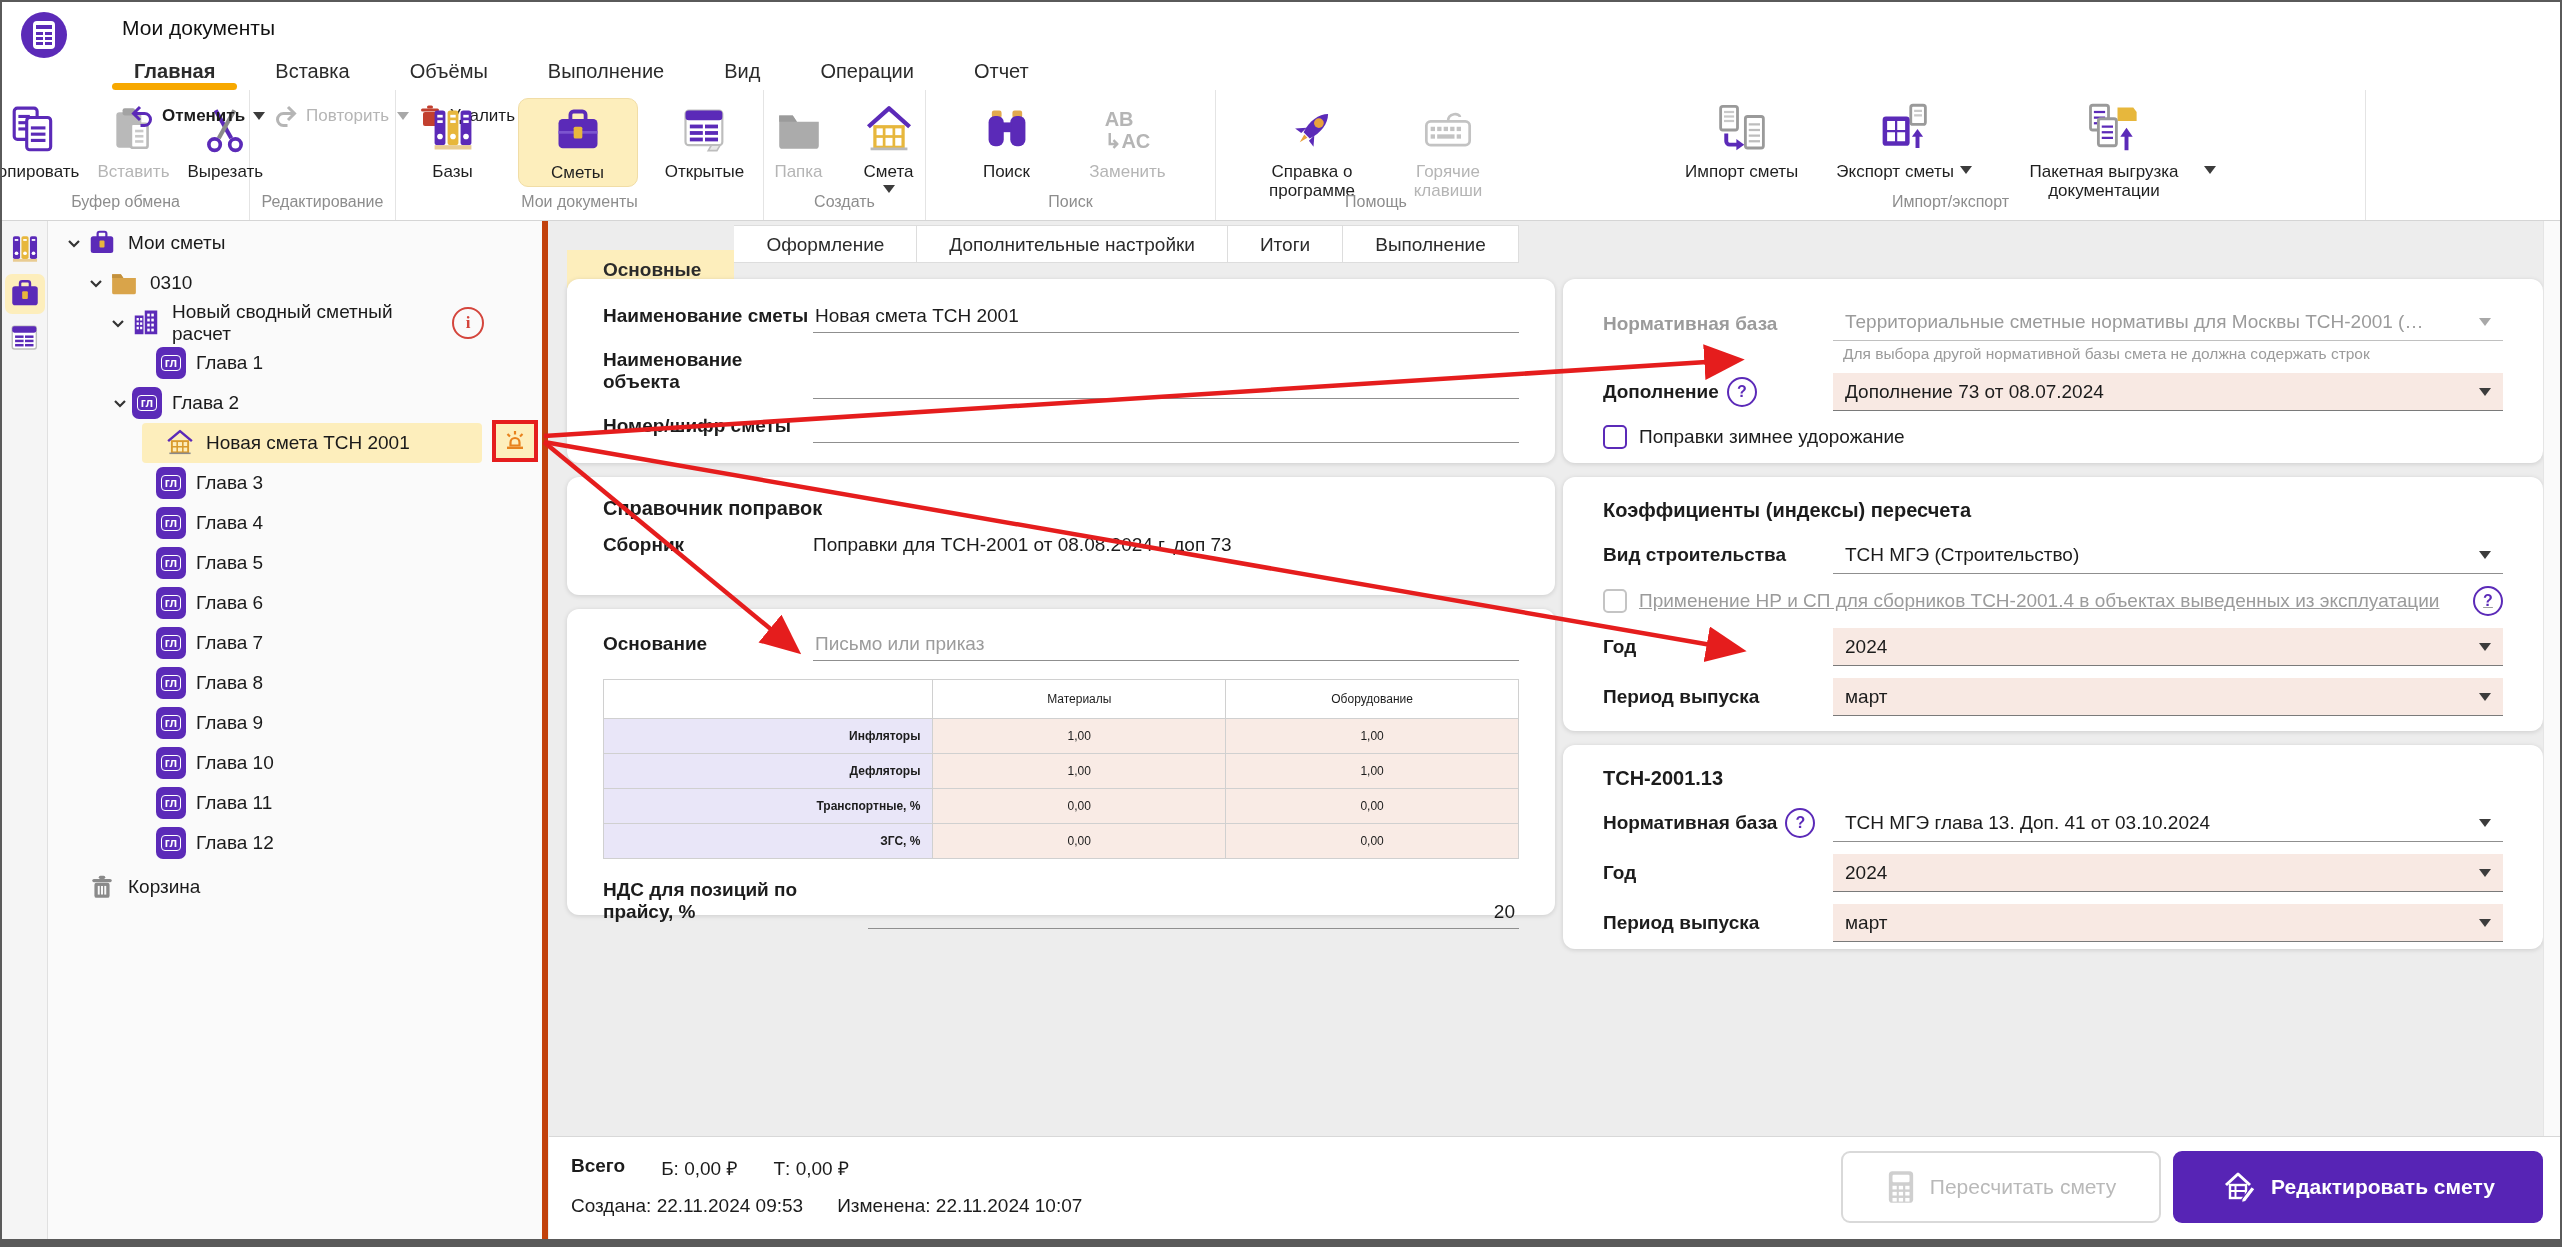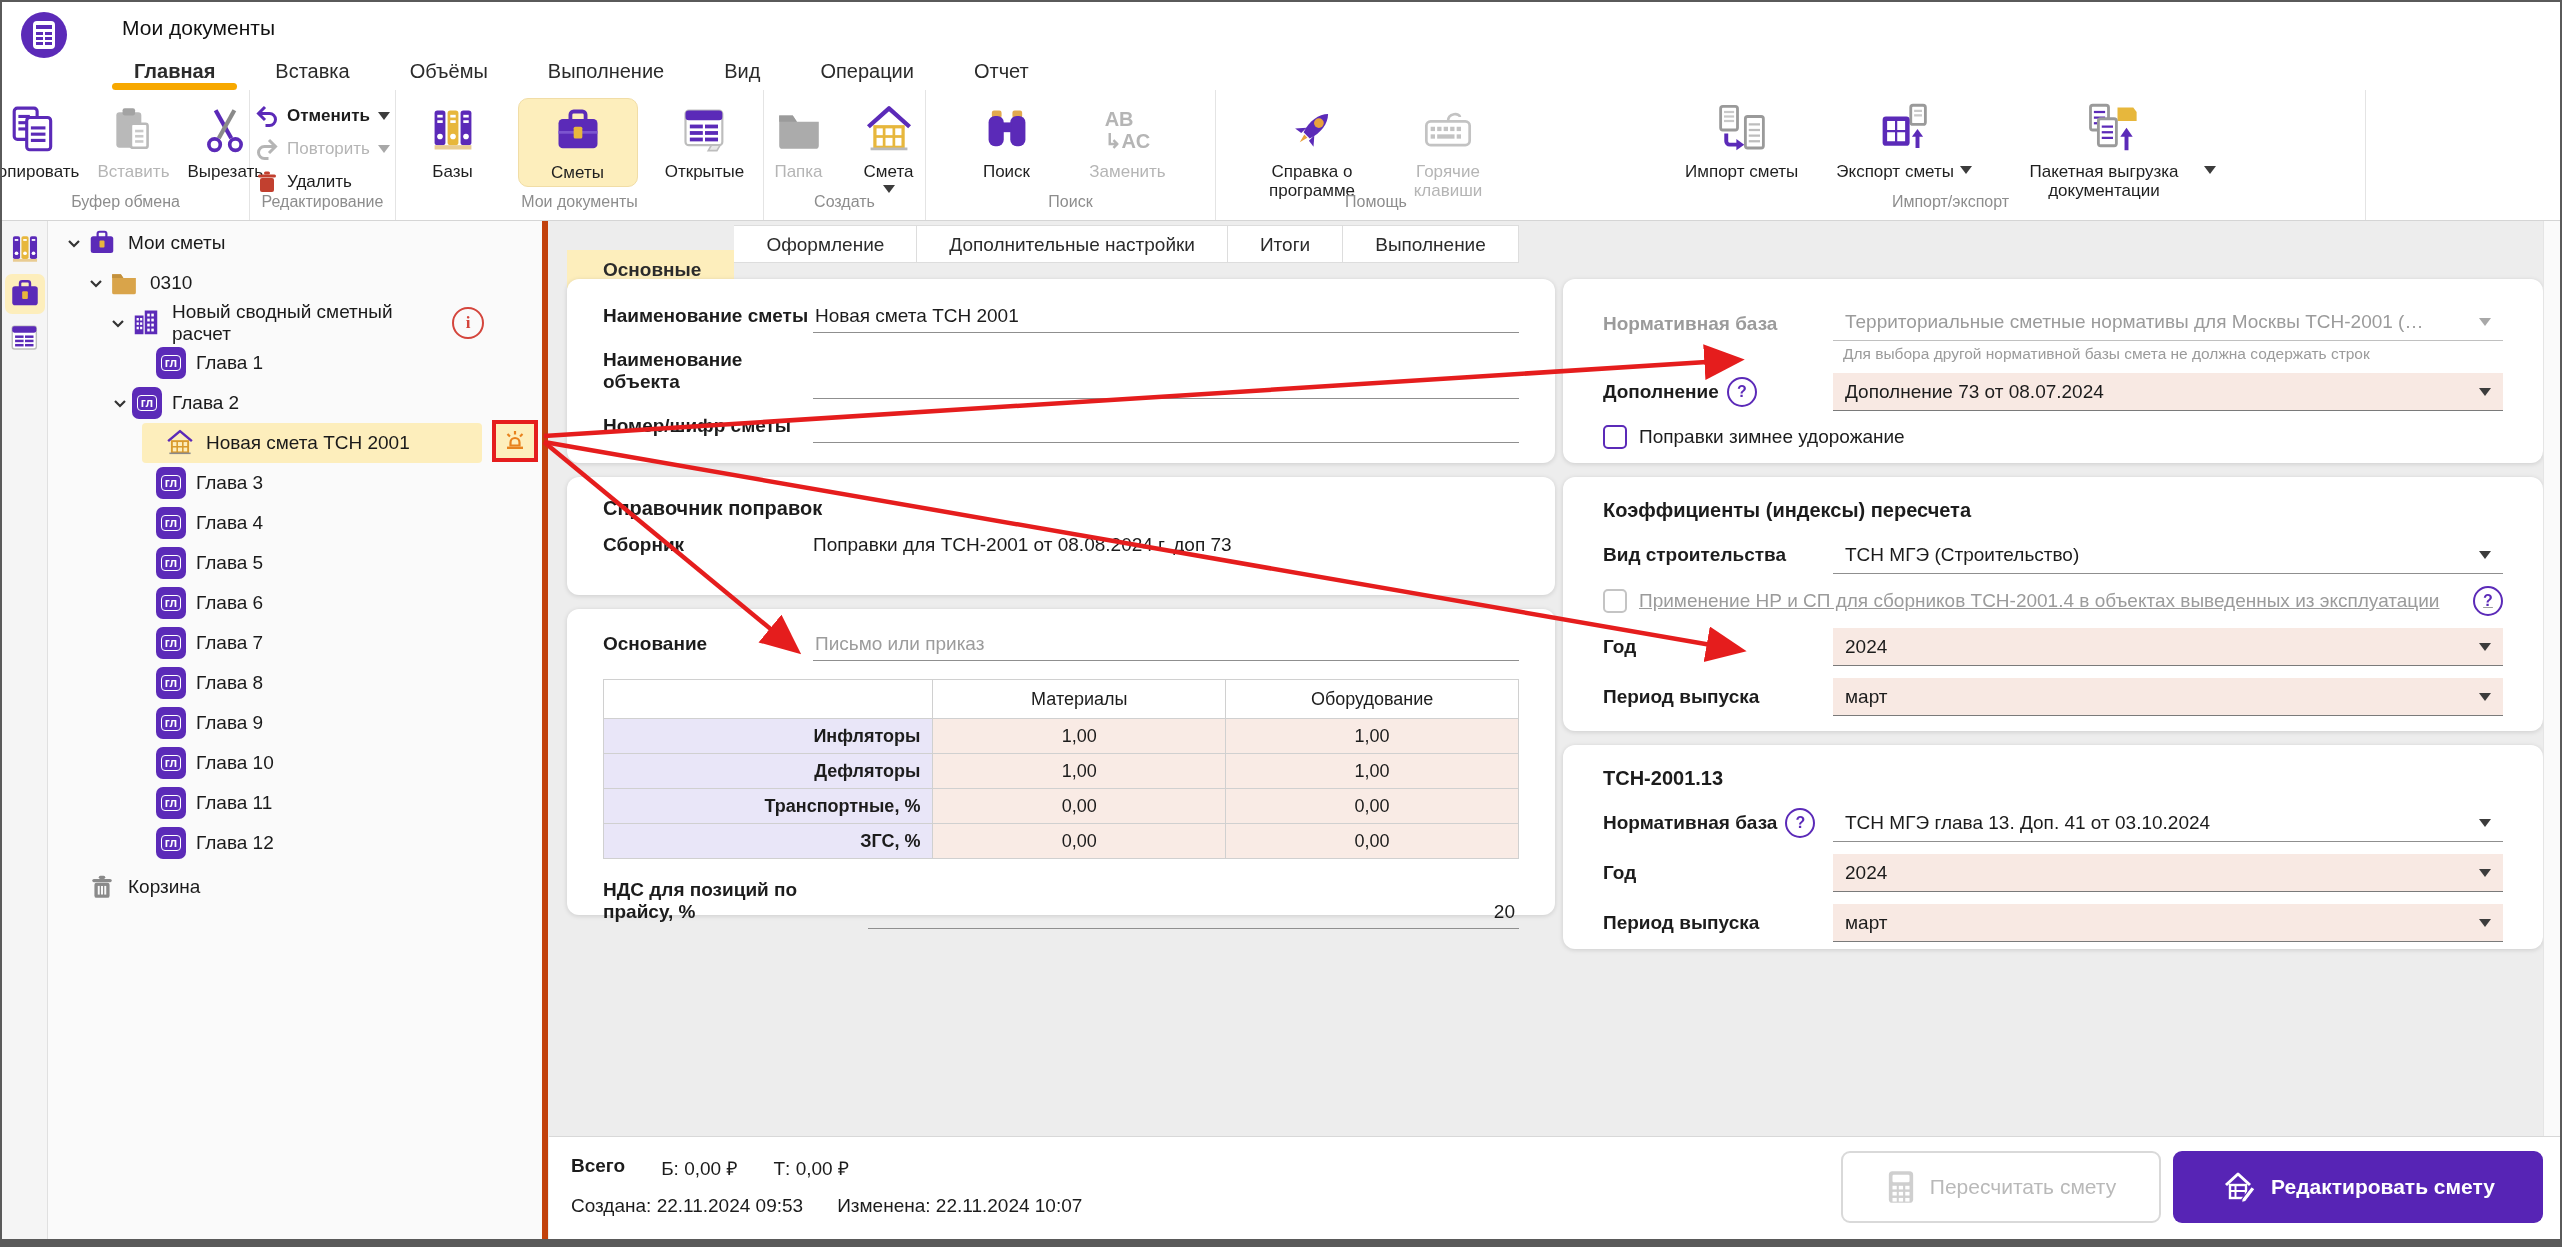--- a/index.html
+++ b/index.html
@@ -18,21 +18,21 @@
   .rgroup{position:relative;border-right:1px solid #e4e4e4;display:flex;align-items:flex-start;justify-content:center;gap:6px;padding:8px 8px 24px;box-sizing:border-box;flex:none;}
   .rgroup-label{position:absolute;left:0;right:0;bottom:9px;text-align:center;font-size:16px;color:#8d8d8d;}
   .rbtn{display:flex;flex-direction:column;align-items:center;gap:4px;padding:4px 6px;border-radius:10px;flex:none;}
   .rbtn .ric{height:56px;display:flex;align-items:center;justify-content:center;}
   .rbtn .rlb{font-size:17px;color:#1f1f1f;text-align:center;line-height:19px;}
   .rbtn.dis .rlb{color:#b5b5b5;}
   .rbtn.sel{background:#fdeebc;border:1px solid #f1dda6;}
   .caret{width:0;height:0;border-left:7px solid transparent;border-right:7px solid transparent;border-top:9px solid #3c3c3c;display:inline-block;}
   .caret.gray{border-top-color:#a8a8a8;}
   .caret.sm{border-left-width:6px;border-right-width:6px;border-top-width:8px;}
-  .stack{display:flex;flex-direction:column;justify-content:flex-end;gap:9px;padding-top:6px;}
+  .stack{display:flex;justify-content:flex-end;gap:9px;padding-top:6px;}
   .srow{display:flex;align-items:center;gap:8px;font-size:17px;}
   .srow.dis{color:#b5b5b5;}
   .lblwrap{display:flex;align-items:flex-start;gap:6px;}
   
   #workspace{position:absolute;left:0;top:219px;right:0;bottom:0;background:#ededed;}
   #rail{position:absolute;left:0;top:0;bottom:0;width:46px;background:#f5f5f5;border-right:1px solid #e0e0e0;display:flex;flex-direction:column;align-items:center;padding-top:8px;gap:5px;box-sizing:border-box;}
   .rail-it{width:40px;height:40px;display:flex;align-items:center;justify-content:center;border-radius:7px;}
   .rail-it.sel{background:#fdeebc;}
   #treepanel{position:absolute;left:46px;top:0;bottom:0;width:500px;background:#fafafa;border-right:6px solid #c2410c;box-sizing:border-box;}
   .trow{height:40px;display:flex;align-items:center;font-size:19px;color:#1a1a1a;}
@@ -64,21 +64,21 @@
   .plain-val{font-size:19px;padding-bottom:4px;}
   .dd{flex:1;display:flex;align-items:center;justify-content:space-between;border-bottom:1px solid #8f8f8f;height:38px;padding:0 12px;font-size:19px;box-sizing:border-box;}
   .dd.pink{background:#f8e9e3;border-bottom-color:#7a7a7a;}
   .dd.gray{color:#9b9b9b;border-bottom-color:#c0c0c0;}
   .hint{font-size:15.5px;color:#9b9b9b;margin:4px 0 10px 240px;}
   .chkrow{display:flex;align-items:center;gap:12px;margin-top:14px;font-size:19px;}
   .chk{width:24px;height:24px;border:2.5px solid #5b2ab8;border-radius:5px;flex:none;box-sizing:border-box;background:#fff;}
   .chk.dis{border-color:#c4c4c4;}
   .qicon{width:26px;height:26px;border:2px solid #5b2ab8;border-radius:50%;color:#5b2ab8;font-size:16px;display:inline-flex;align-items:center;justify-content:center;flex:none;font-weight:bold;}
   
-  table.coef{width:100%;border-collapse:collapse;margin-top:18px;font-size:18px;}
+  table.coef{width:100%;border-collapse:collapse;margin-top:18px;font-size:12px;}
   table.coef th, table.coef td{border:1px solid #d0d0d0;height:34px;padding:0 12px;}
   table.coef th{font-weight:normal;text-align:center;background:#fff;height:38px;}
   td.rlab{background:#e9e6f8;text-align:right;font-weight:bold;width:36%;}
   td.rval{background:#f9ebe5;text-align:center;width:32%;}
   .vatrow{display:flex;align-items:flex-end;margin-top:20px;}
   .vatval{flex:1;border-bottom:1.5px solid #8f8f8f;font-size:19px;text-align:right;padding:0 4px 5px;}
   
   #footer{position:absolute;left:0;right:0;bottom:0;height:102px;background:#fff;border-top:1px solid #d8d8d8;}
   #totline{position:absolute;left:22px;top:18px;font-size:19px;display:flex;gap:36px;}
   #dateline{position:absolute;left:22px;top:58px;font-size:19px;display:flex;gap:34px;}

